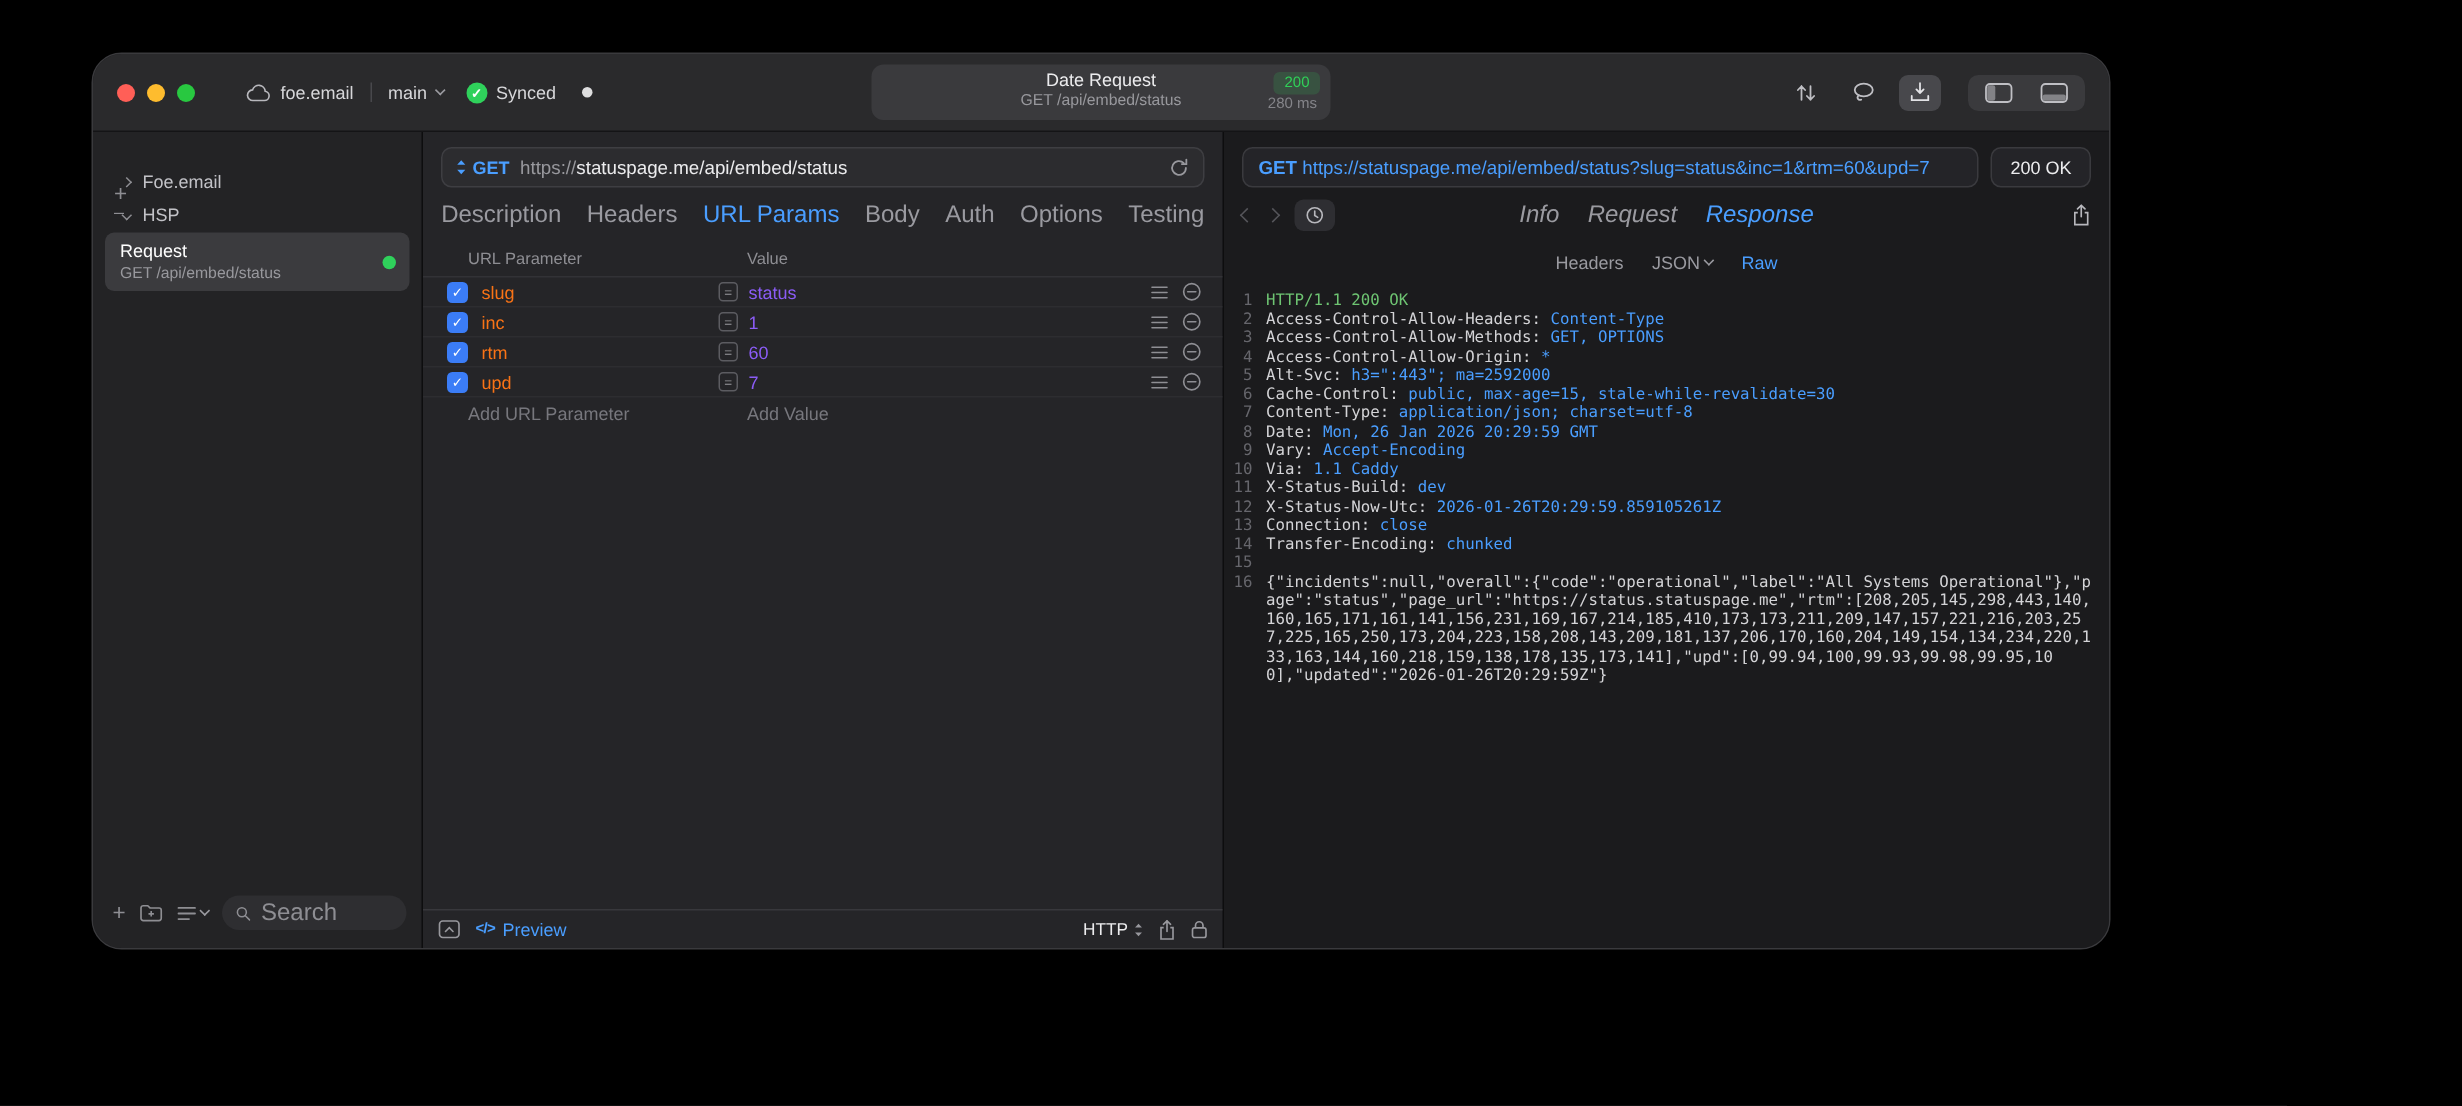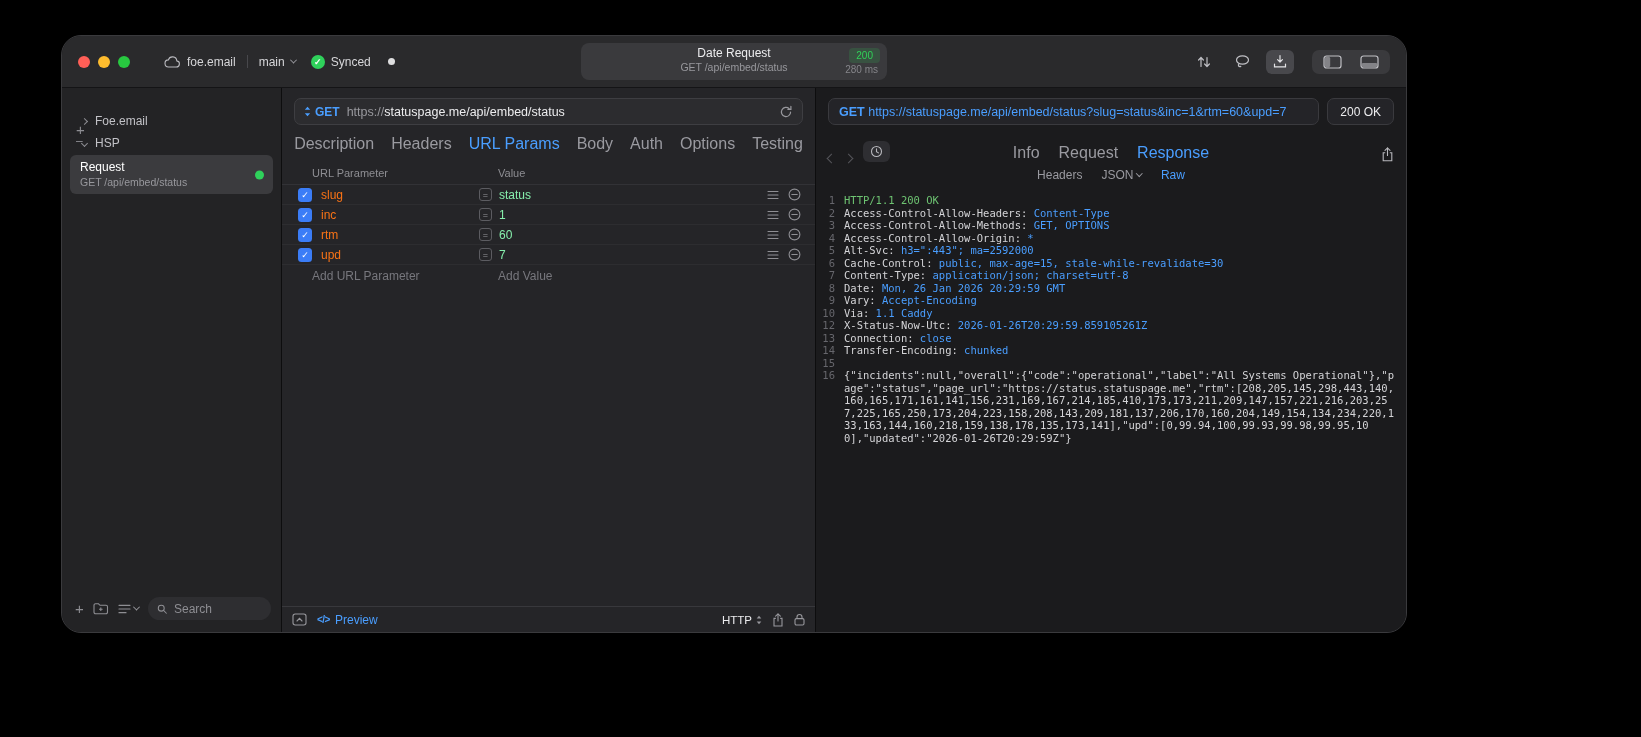--- a/index.html
+++ b/index.html
@@ -64,21 +64,21 @@
   .reqcard{ margin:1px 8px 0; background:#3b3b3e; border-radius:6px; padding:5px 10px 6px; position:relative; }
   .reqname{ font-size:12px; color:#fff; }
   .reqsub{ font-size:10.5px; color:#98989d; margin-top:2px; }
   .reqdot{ position:absolute; right:9px; top:50%; transform:translateY(-50%); width:9px; height:9px;
     border-radius:50%; background:#2fd15b; }
   .sb-bottom{ margin-top:auto; display:flex; align-items:center; gap:9px; padding:0 10px 12px 13px; }
   .sb-ic{ color:#8e8e93; display:flex; align-items:center; }
   .plus{ font-size:15px; line-height:12px; color:#8e8e93; }
   .searchpill{ flex:1; height:23px; background:#2e2e31; border-radius:12px; display:flex;
     align-items:center; gap:5px; padding:0 9px; }
-  .searchpill input{ background:transparent; border:0; outline:0; color:#ec4899; font-size:12px;
+  .searchpill input{ background:transparent; border:0; outline:0; color:#ec4899; font-size:16px;
     width:100%; font-family:inherit; }
   .searchpill input::placeholder{ color:#8e8e93; }
   
   .urlbar{ margin:10px 12px 0; height:27px; flex:none; background:#2c2c2f; border:1px solid #3e3e42;
     border-radius:7px; display:flex; align-items:center; padding:0 9px; }
   .method{ display:flex; align-items:center; gap:4px; color:#4a9eff; font-size:12px; font-weight:700; }
   .urltext{ margin-left:7px; font-size:12.5px; color:#ececee; white-space:nowrap; overflow:hidden; }
   .urltext .scheme{ color:#98989d; }
   .refreshbtn{ margin-left:auto; display:flex; }
   .reqtabs, .resp-tabs-inner{ display:flex; align-items:center; gap:17px; font-size:16px; color:#9a9aa0; }
@@ -90,38 +90,38 @@
   .phead{ display:flex; height:23px; align-items:center; border-bottom:1px solid #323236;
     padding-left:30px; font-size:11px; color:#8e8e93; flex:none; }
   .phname{ width:186px; }
   .prow{ display:flex; align-items:center; height:20px; border-bottom:1px solid #2d2d30;
     padding:0 14px 0 16px; flex:none; }
   .checkbox{ width:14px; height:14px; border-radius:3.5px; background:#3b7df7; color:#fff; font-size:9px;
     display:flex; align-items:center; justify-content:center; margin-right:9px; flex:none; }
   .pname{ width:158px; font-size:12px; color:#f97316; }
   .eqbox{ width:13px; height:13px; border:1px solid #5c5c61; border-radius:3px; color:#98989d;
     font-size:9px; display:flex; align-items:center; justify-content:center; margin-right:7px; flex:none; }
-  .pvalue{ flex:1; font-size:12px; color:#86efac; }
+  .pvalue{ flex:1; font-size:12px; color:#8b5cf6; }
   .rowicons{ display:flex; align-items:center; gap:9px; }
   .addrow{ display:flex; height:21px; align-items:center; padding-left:30px; font-size:12px; color:#77777d; }
   .addname{ width:186px; }
   .midfooter{ margin-top:auto; height:26px; flex:none; border-top:1px solid #38383c; display:flex;
     align-items:center; gap:10px; padding:0 10px; }
   .previewbtn{ display:flex; align-items:center; gap:5px; color:#4a9eff; font-size:12px; }
   .codeglyph{ font-size:10px; font-weight:700; letter-spacing:-.5px; }
   .fspacer{ flex:1; }
   .httpsel{ display:flex; align-items:center; gap:4px; color:#ececee; font-size:11.5px; }
   
   .resp-top{ display:flex; gap:8px; margin:10px 12px 0; flex:none; }
   .resp-url{ flex:1; height:27px; background:#242428; border:1px solid #3a3a3e; border-radius:7px;
     display:flex; align-items:center; padding:0 10px; font-size:12.5px; color:#4a9eff;
     white-space:nowrap; overflow:hidden; min-width:0; }
   .resp-status{ height:27px; border:1px solid #3a3a3e; background:#242428; border-radius:7px;
     display:flex; align-items:center; padding:0 12px; font-size:12px; color:#ececee; flex:none; }
-  .resp-nav{ height:37px; flex:none; display:flex; align-items:flex-end; padding:0 12px; position:relative; }
+  .resp-nav{ height:37px; flex:none; display:flex; align-items:center; padding:0 12px; position:relative;font-style:italic; }
   .navchev{ width:7px; height:7px; border-right:1.6px solid #55555a; border-bottom:1.6px solid #55555a;
     display:inline-block; }
   .navchev.left{ transform:rotate(135deg); margin-right:10px; }
   .navchev.rightd{ transform:rotate(-45deg); margin-right:4px; }
   .clockbtn{ width:27px; height:21px; background:#2e2e32; border-radius:6px; display:flex;
     align-items:center; justify-content:center; margin-left:7px; }
   .resp-tabs{ position:absolute; left:50%; transform:translateX(-50%); }
   .resp-tabs-inner{ gap:19px; }
   .resp-share{ margin-left:auto; display:flex; }
   .resp-subtabs{ height:25px; flex:none; display:flex; align-items:center; justify-content:center;
@@ -456,20 +456,24 @@
           </div>
           <div class="rline">
             <span class="lnum">9</span>
             <span class="lcontent "><span class="hname">Vary: </span><span class="hval">Accept-Encoding</span></span>
           </div>
           <div class="rline">
             <span class="lnum">10</span>
             <span class="lcontent "><span class="hname">Via: </span><span class="hval">1.1 Caddy</span></span>
           </div>
           <div class="rline">
+            <span class="lnum">11</span>
+            <span class="lcontent "><span class="hname">X-Status-Build: </span><span class="hval">dev</span></span>
+          </div>
+          <div class="rline">
             <span class="lnum">12</span>
             <span class="lcontent "><span class="hname">X-Status-Now-Utc: </span><span class="hval">2026-01-26T20:29:59.859105261Z</span></span>
           </div>
           <div class="rline">
             <span class="lnum">13</span>
             <span class="lcontent "><span class="hname">Connection: </span><span class="hval">close</span></span>
           </div>
           <div class="rline">
             <span class="lnum">14</span>
             <span class="lcontent "><span class="hname">Transfer-Encoding: </span><span class="hval">chunked</span></span>

